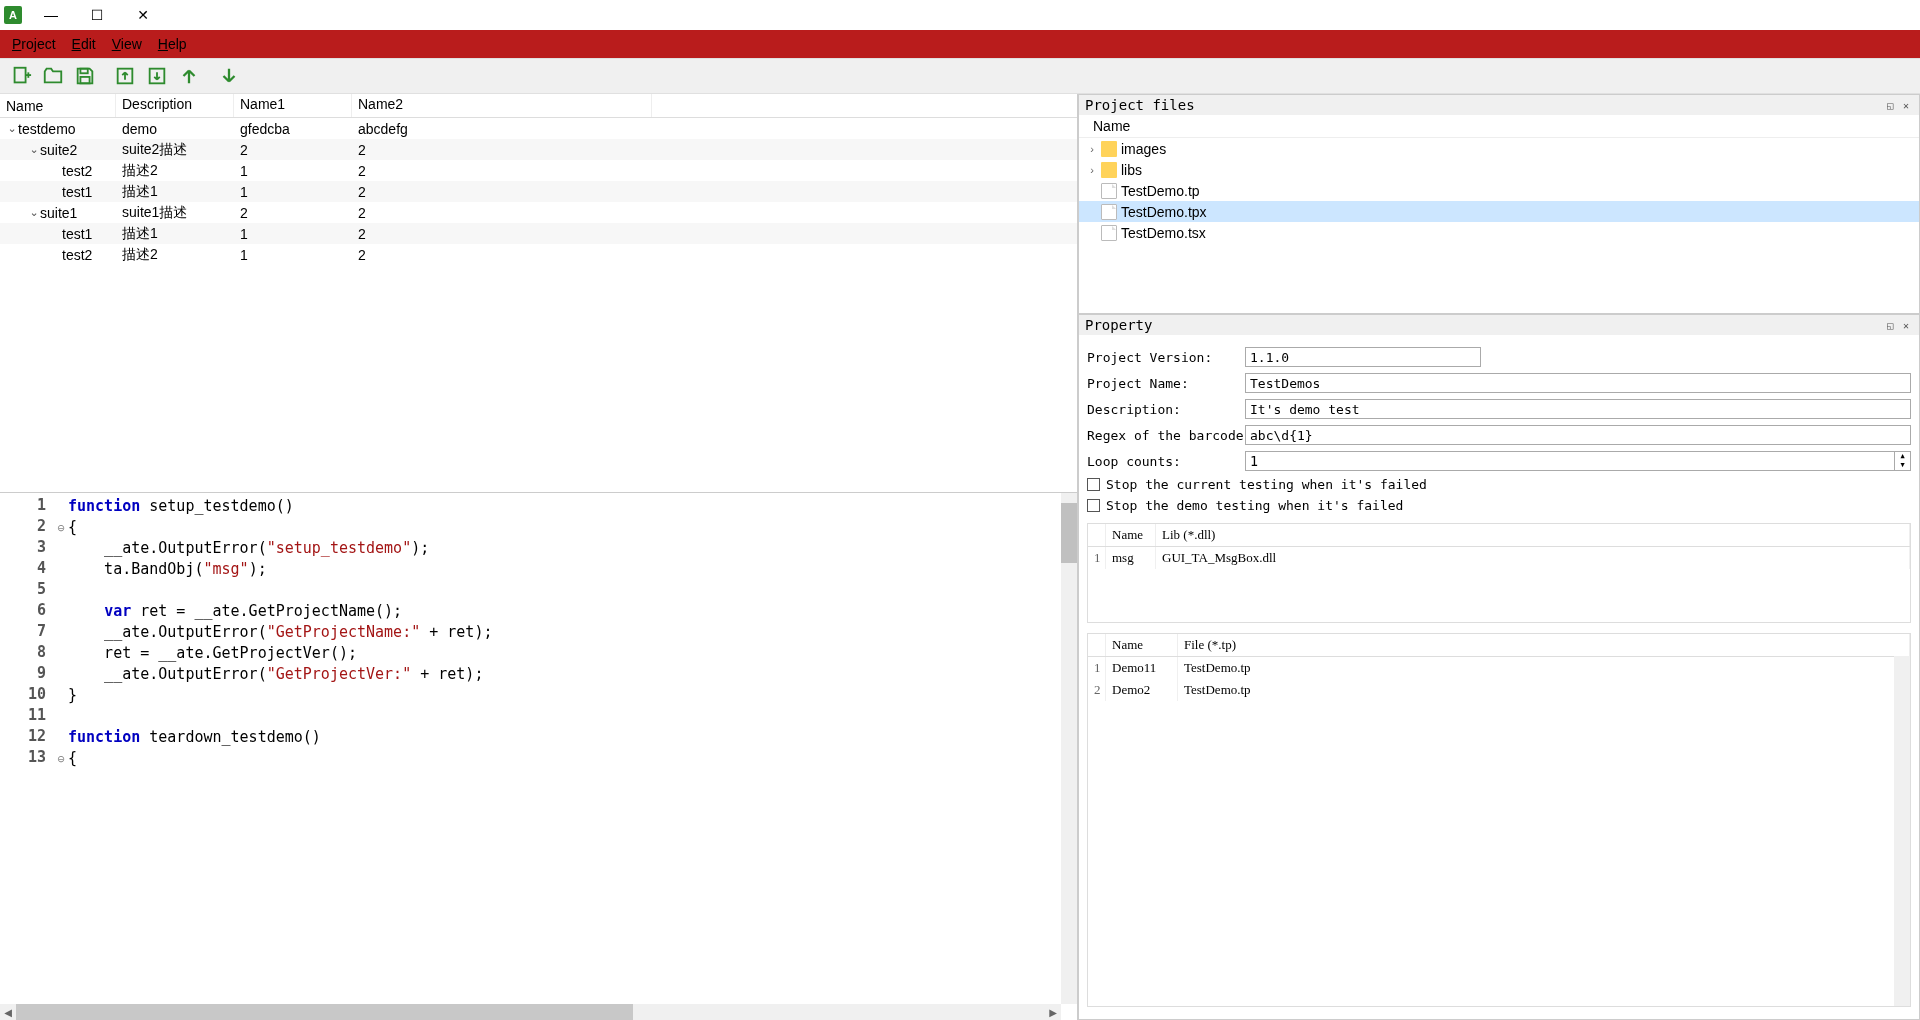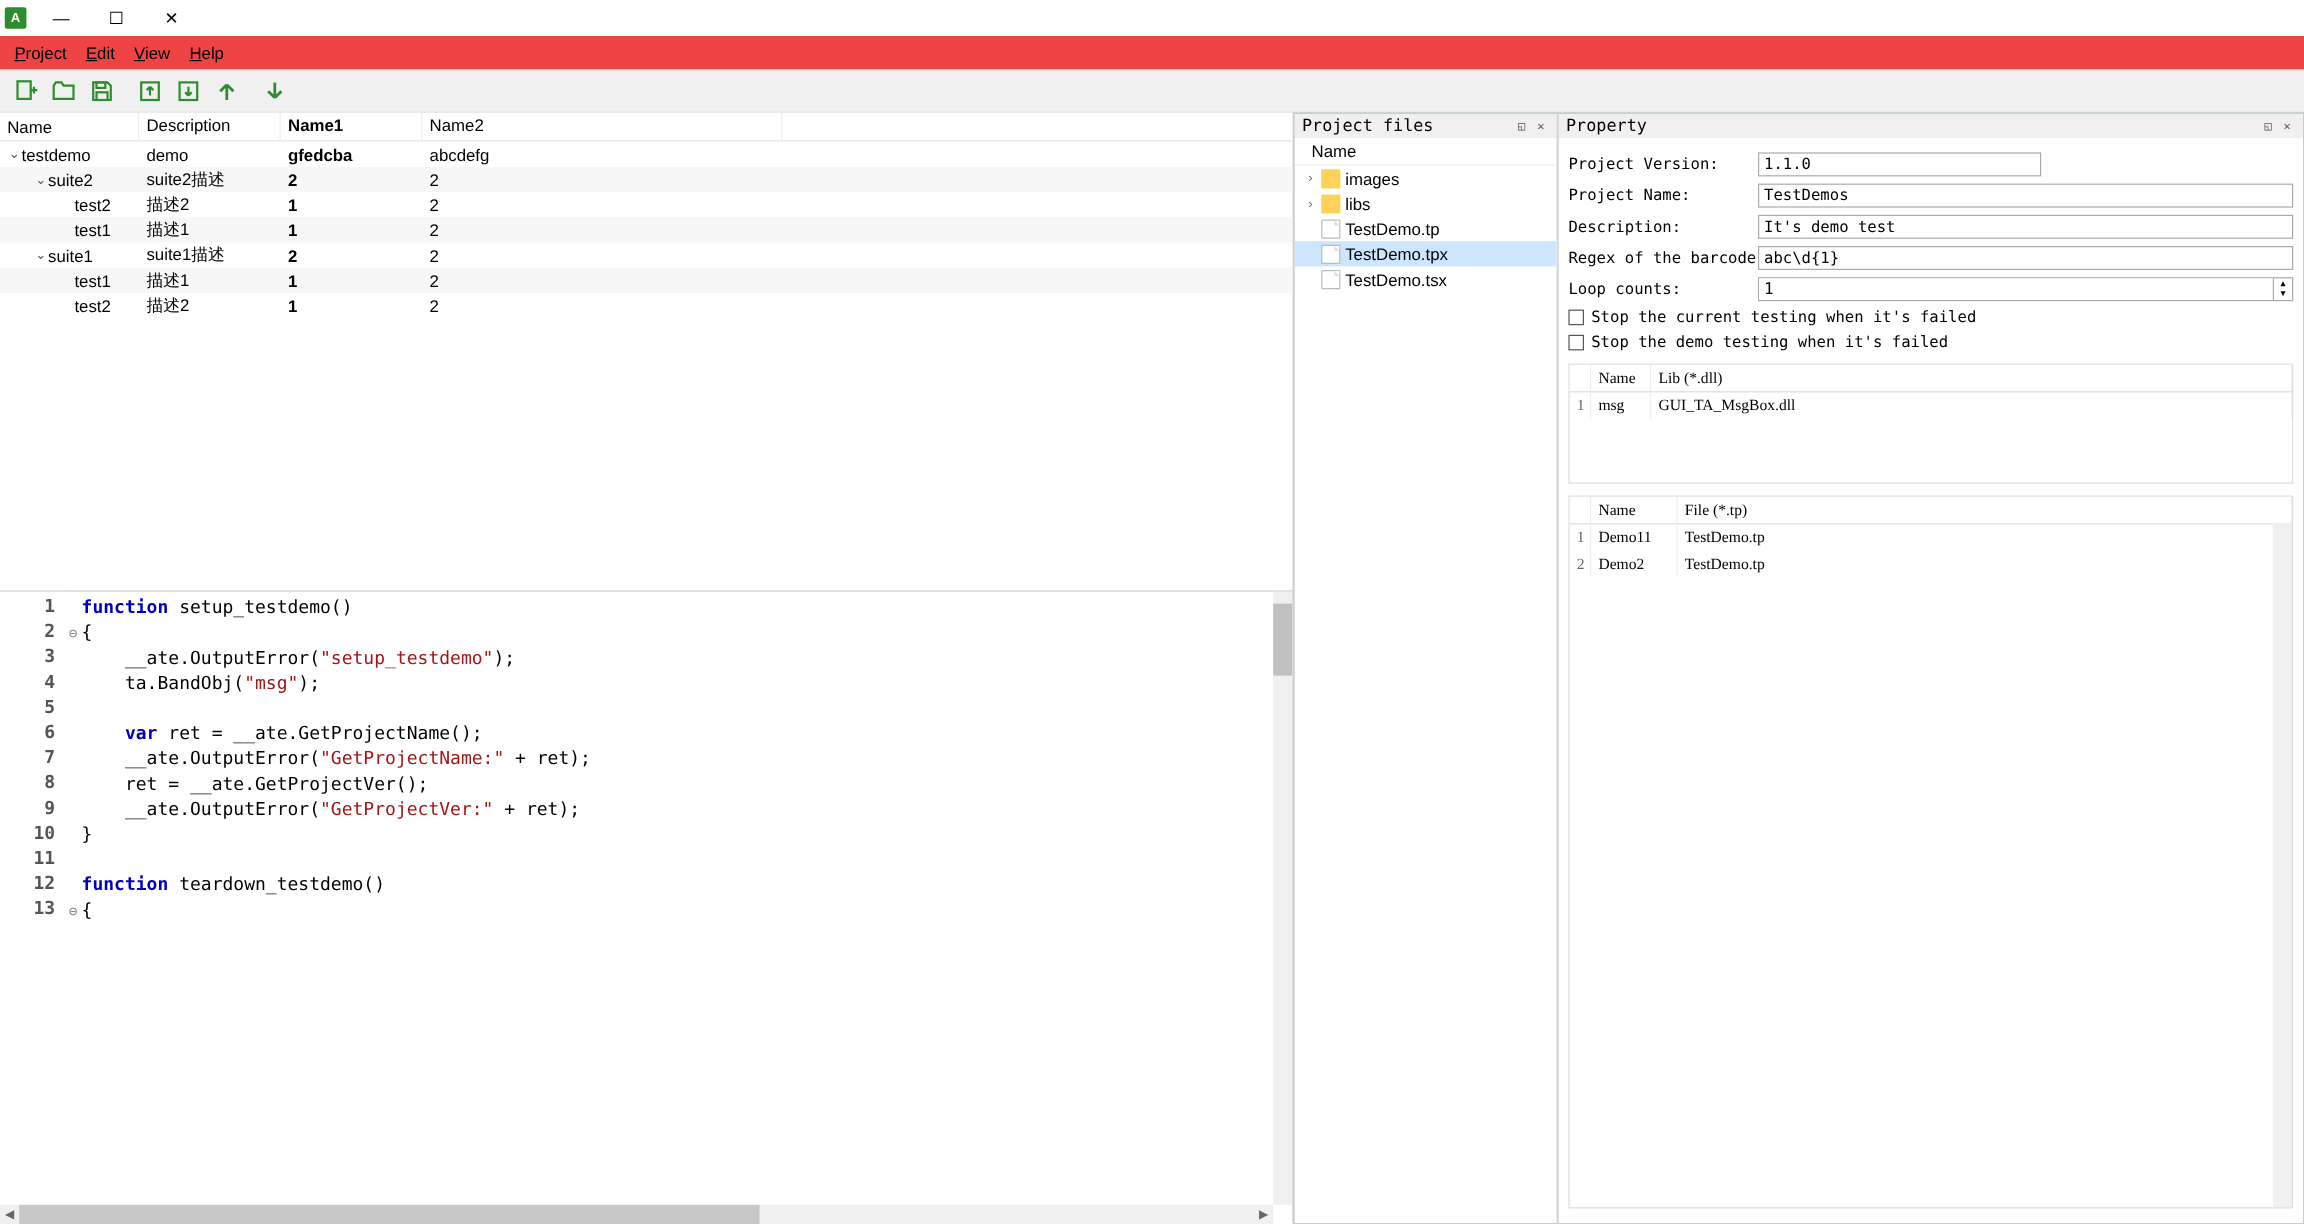--- a/index.html
+++ b/index.html
@@ -2,40 +2,40 @@
 <html><head>
 <meta charset="utf-8">
 <style>
 * { box-sizing: border-box; margin: 0; padding: 0; }
 body { font-family: "Segoe UI", Tahoma, sans-serif; font-size: 13px; background: #fff; color: #000; overflow: hidden; width: 1920px; height: 1020px; }
 .titlebar { display: flex; align-items: center; height: 30px; padding: 0 4px; background: #fff; }
 .titlebar .app-icon { width: 18px; height: 18px; background: #2e8b2e; border-radius: 2px; margin-right: 6px; display: flex; align-items: center; justify-content: center; color: #fff; font-size: 11px; font-weight: bold; }
 .titlebar .title { font-size: 14px; flex: 1; }
 .titlebar .win-controls { display: flex; }
 .titlebar .win-btn { width: 46px; height: 30px; display: flex; align-items: center; justify-content: center; font-size: 14px; }
-.menubar { display: flex; height: 28px; align-items: center; padding-left: 4px; background: #ef4444; font-size: 14px; }
+.menubar { display: flex; height: 28px; align-items: center; padding-left: 4px; background: #b91c1c; font-size: 14px; }
 .menubar .menu-item { padding: 2px 8px; }
 .menubar .menu-item u { text-decoration: underline; }
 .toolbar { display: flex; height: 36px; align-items: center; padding-left: 6px; background: #f0f0f0; gap: 2px; border-top: 1px solid #e0e0e0; border-bottom: 1px solid #e0e0e0; }
 .toolbar .tb-btn { width: 30px; height: 30px; display: flex; align-items: center; justify-content: center; }
 .toolbar svg { width: 22px; height: 22px; }
 .toolbar .sep { width: 6px; }
 .main { display: flex; height: calc(100% - 94px); }
 .left { width: 1078px; display: flex; flex-direction: column; border-right: 1px solid #ccc; }
-.right { flex: 1; display: flex; flex-direction: row; background: #15803d; }
+.right { flex: 1; display: flex; flex-direction: column; background: #fdba74; }
 .tree-table { flex: 0 0 398px; overflow: auto; background: #fff; }
 .tree-header { display: flex; height: 24px; border-bottom: 1px solid #ddd; background: #fff; }
 .tree-header .th { padding: 2px 6px; border-right: 1px solid #eee; font-size: 14px; }
 .tree-body { background: #fff; }
 .tree-row { display: flex; height: 21px; align-items: center; font-size: 14px; }
 .tree-row.alt { background: #f7f7f7; }
 .tree-row .td { padding: 0 6px; white-space: nowrap; overflow: hidden; }
 .col-name { width: 116px; display: flex; align-items: center; }
 .col-desc { width: 118px; }
-.col-n1 { width: 118px; font-weight: bold; }
+.col-n1 { width: 118px; }
 .col-n2 { width: 300px; }
 .chev { display: inline-block; width: 12px; text-align: center; font-size: 11px; color: #555; }
 .code-area { flex: 1; display: flex; overflow: hidden; border-top: 1px solid #ccc; position: relative; }
 .gutter { width: 54px; background: #fff; text-align: right; color: #808080; font-family: Consolas, monospace; font-size: 15px; padding-top: 3px; }
 .gutter .ln { height: 21px; padding-right: 8px; font-weight: bold; color: #555; }
 .fold-col { width: 14px; font-family: Consolas, monospace; font-size: 12px; color: #888; padding-top: 3px; }
 .fold-col .fc { height: 21px; display:flex; align-items:center; justify-content:center; }
 .code { flex: 1; font-family: Consolas, monospace; font-size: 15px; white-space: pre; padding-top: 3px; line-height: 21px; overflow-x: auto; overflow-y: hidden; }
 .code-scrollbar-v { position: absolute; right: 0; top: 0; width: 16px; bottom: 16px; background: #f0f0f0; }
 .code-scrollbar-v .thumb { position: absolute; top: 10px; width: 100%; height: 60px; background: #c0c0c0; }

